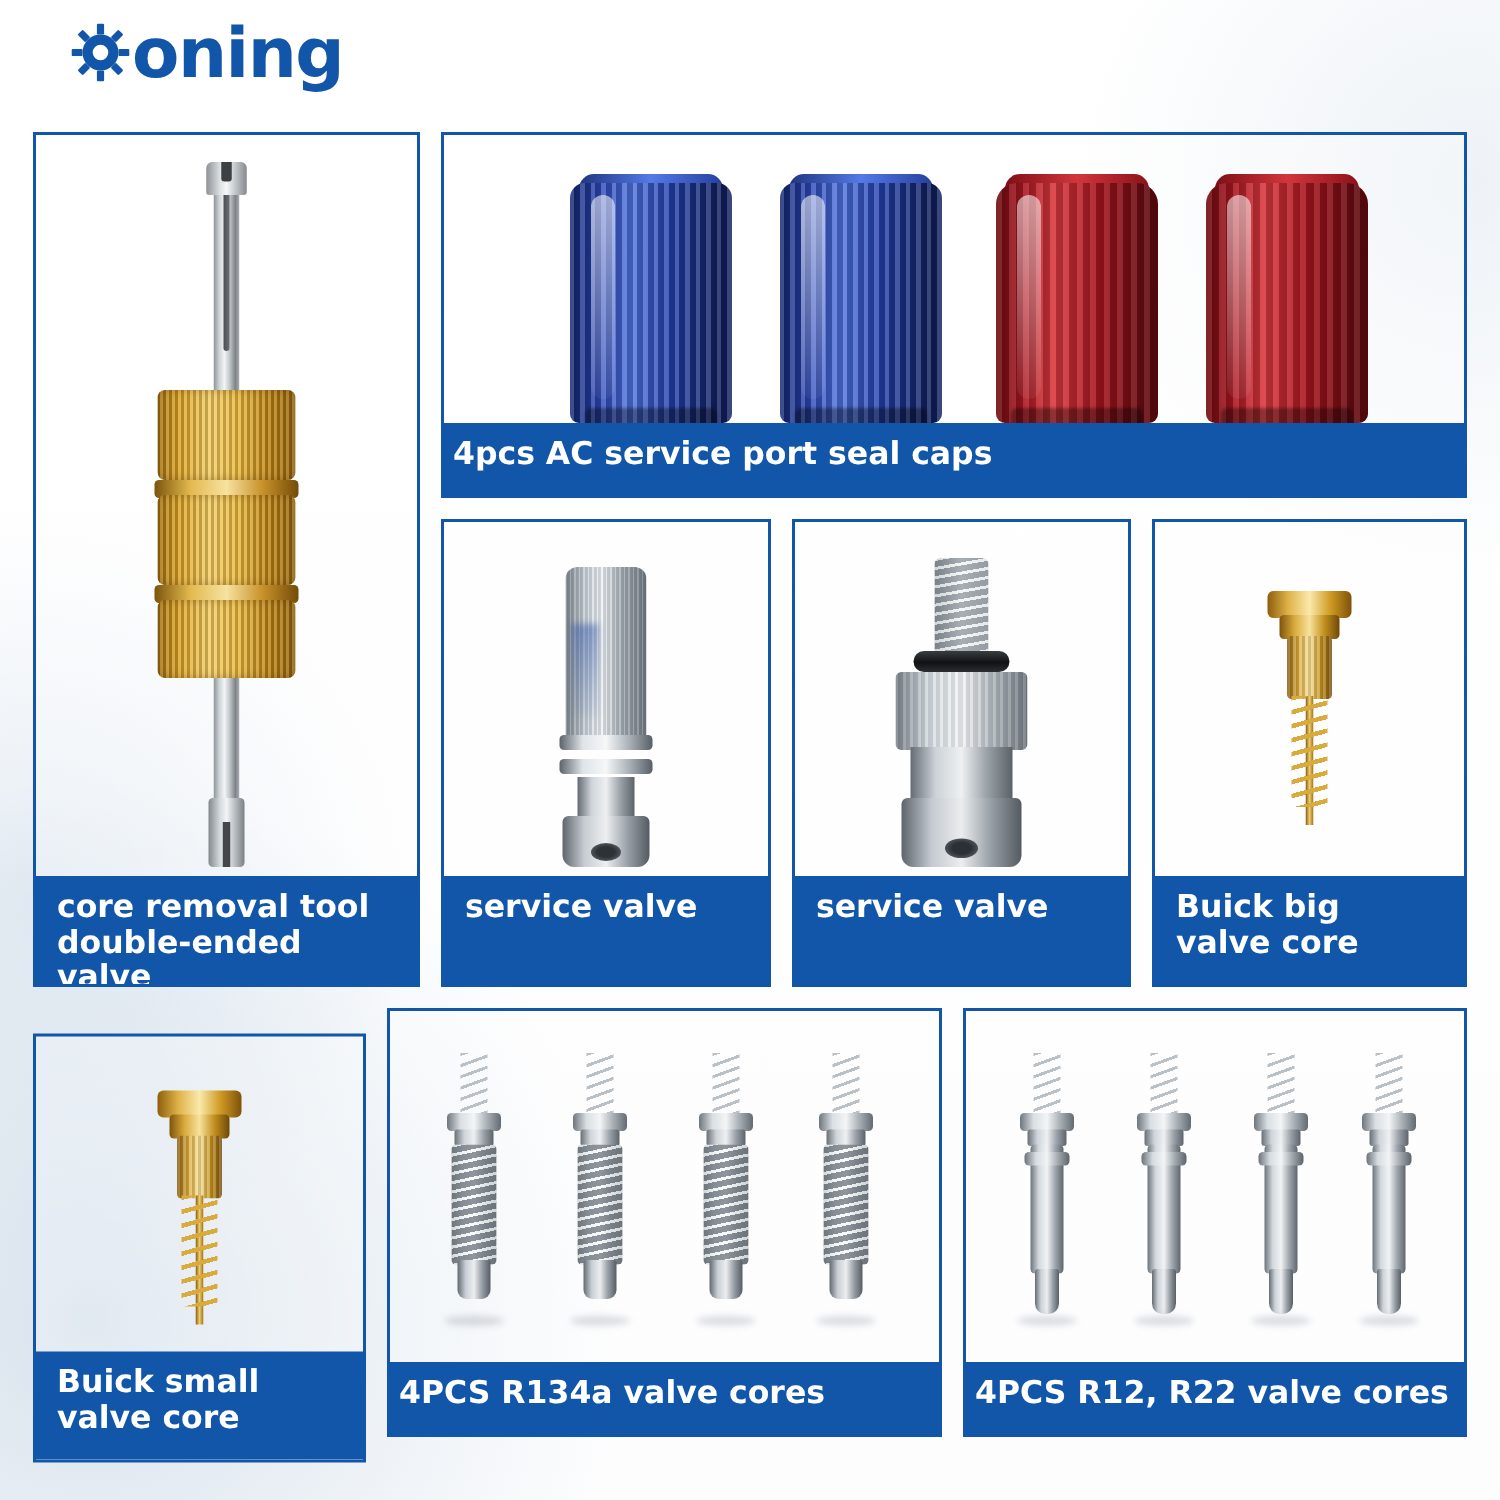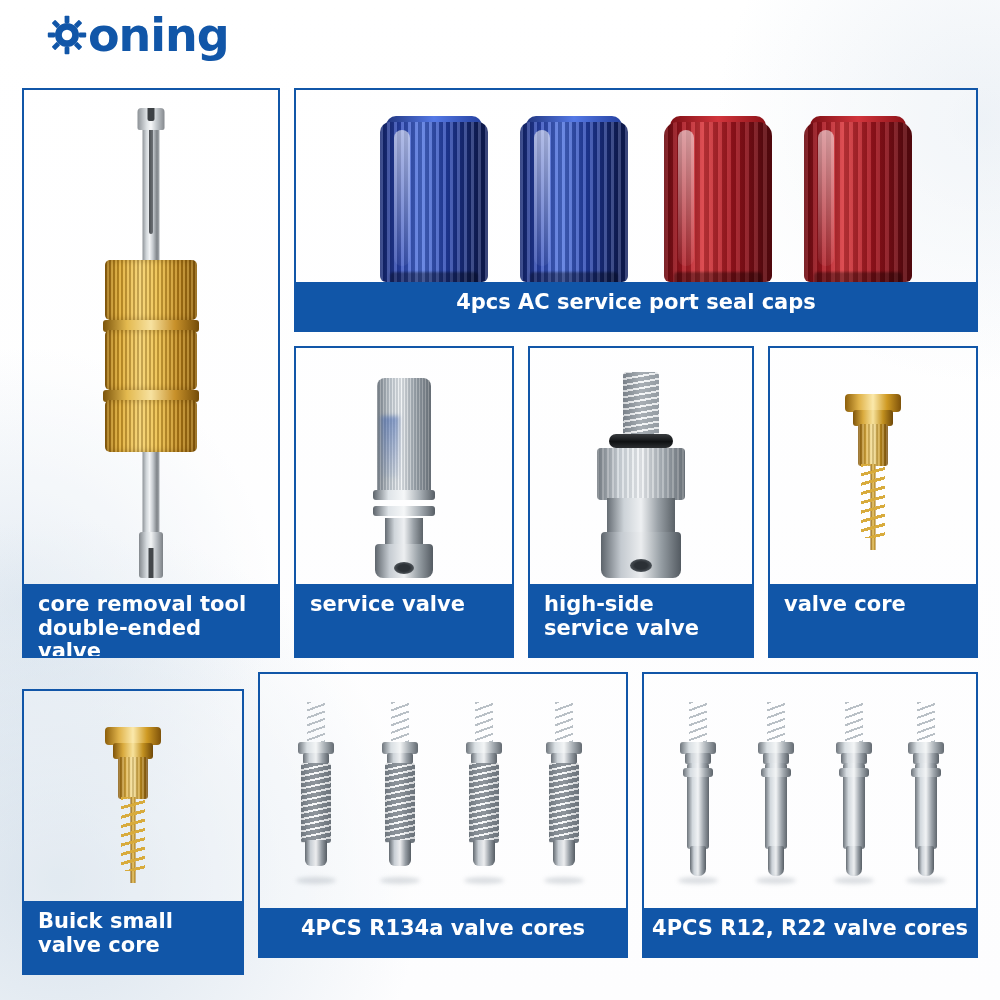--- a/index.html
+++ b/index.html
@@ -69,21 +69,20 @@
     background: #1156a8;
     color: #ffffff;
     font-size: 21px;
     font-weight: bold;
     line-height: 1.12;
     padding: 9px 12px 10px 14px;
     box-sizing: border-box;
     font-family: "DejaVu Sans", sans-serif;
   }
   .caption.center {
-    text-align: center;
     padding-left: 6px;
     padding-right: 6px;
   }
   .photo {
     position: absolute;
     left: 0;
     right: 0;
     top: 0;
   }
 
@@ -659,36 +658,36 @@
       <div class="highvalve">
         <div class="thread"></div>
         <div class="oring"></div>
         <div class="hex"></div>
         <div class="mid"></div>
         <div class="foot"></div>
         <div class="hole"></div>
       </div>
     </div>
     <div class="caption">
-      <div>high-side</div>
       <div>service valve</div>
     </div>
   </div>
 
   <div class="card" id="card-big">
     <div class="photo">
       <div class="core-gold" id="bigcore">
         <div class="head"></div>
         <div class="head2"></div>
         <div class="barrel"></div>
         <div class="pin"></div>
         <div class="spring"></div>
       </div>
     </div>
     <div class="caption">
+      <div>Buick big</div>
       <div>valve core</div>
     </div>
   </div>
 
   <div class="card" id="card-small">
     <div class="photo">
       <div class="core-gold" id="smallcore">
         <div class="head"></div>
         <div class="head2"></div>
         <div class="barrel"></div>

